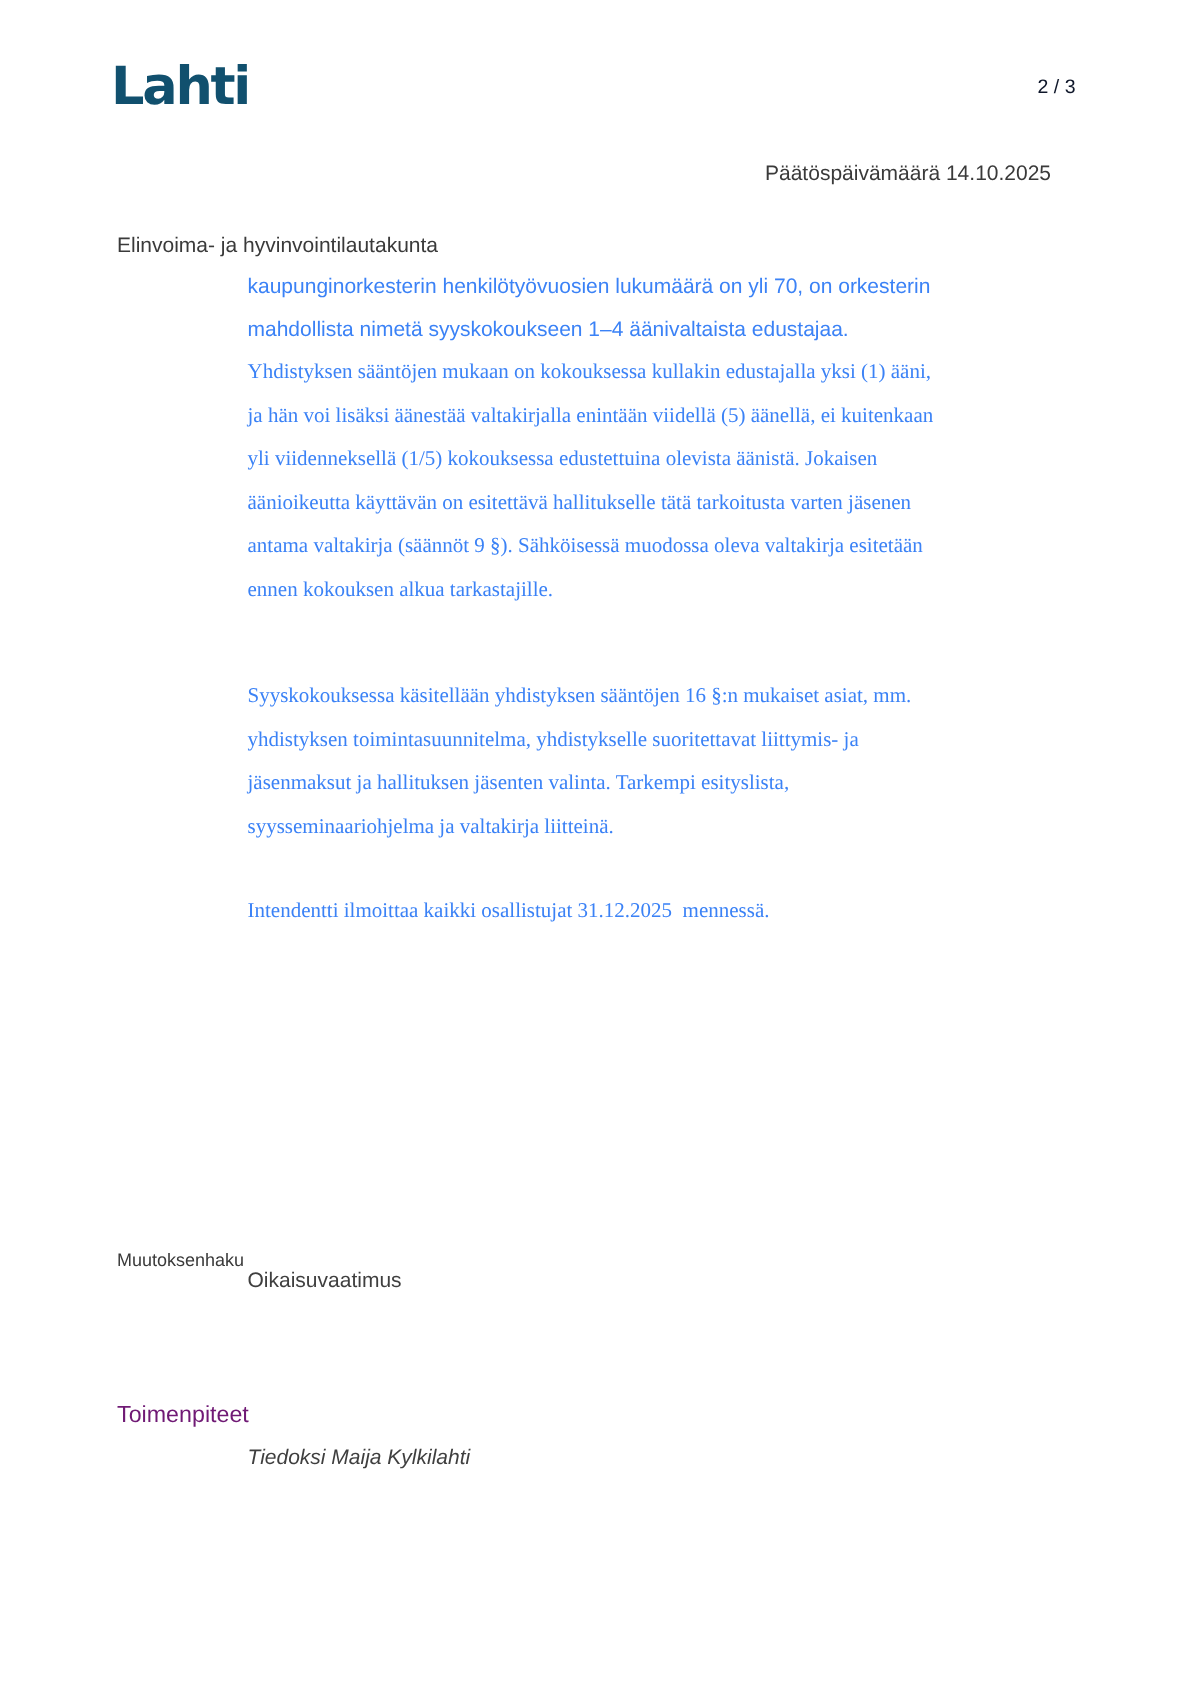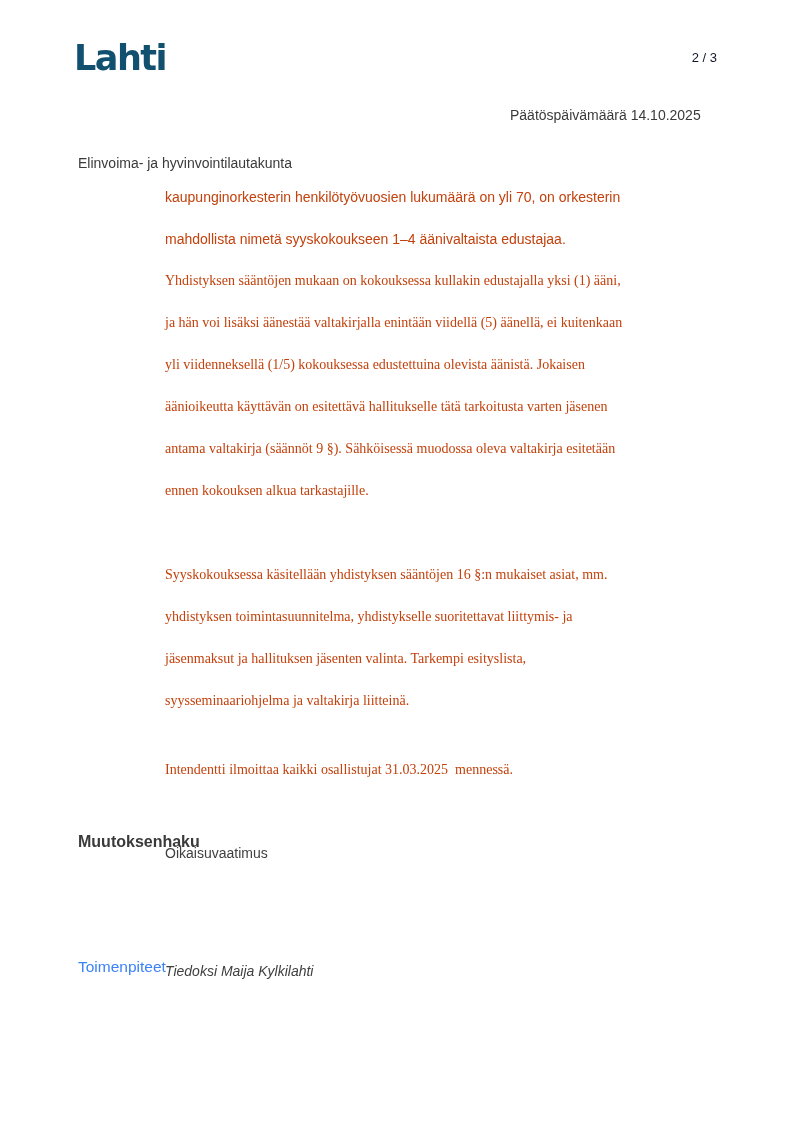--- a/index.html
+++ b/index.html
@@ -39,49 +39,48 @@
     color: #3a3a3a;
   }
   .committee { position: absolute; left: 0; top: 0; white-space: pre; margin-top: 48px; }
   .decision-date { position: absolute; left: 432px; top: 0; white-space: pre; text-align: right; }
   .body-block {
     position: absolute;
     left: 165px;
     top: 176px;
     width: 620px;
     font-size: 14px;
-    line-height: 42px;
-    color: #c2410c;
+    line-height: 29px;
+    color: #3b82f6;
   }
   .para { white-space: pre; }
   .para + .para { margin-top: 0; font-family: Liberation Serif, serif; }
   .para.gap-blank { margin-top: 42px; }
   .para.gap-small { margin-top: 27px; }
   .section-heading-bold {
     position: absolute;
     left: 78px;
     top: 833px;
-    font-size: 16px;
-    font-weight: bold;
+    font-size: 12px;
+    font-weight: normal;
     color: #3a3a3a;
   }
   .appeal-value {
     position: absolute;
     left: 165px;
     top: 845px;
     font-size: 14px;
   }
   .actions-heading {
     position: absolute;
     left: 78px;
     top: 935px;
     font-size: 15.5px;
     font-weight: normal;
-    color: #3b82f6;
-    margin-top: 23px;
+    color: #701a75;
   }
   .actions-value {
     position: absolute;
     left: 165px;
     top: 963px;
     font-size: 14px;
     font-style: italic;
   }
 </style>
 </head>
@@ -104,21 +103,21 @@
     <p class="para">Yhdistyksen sääntöjen mukaan on kokouksessa kullakin edustajalla yksi (1) ääni,
 ja hän voi lisäksi äänestää valtakirjalla enintään viidellä (5) äänellä, ei kuitenkaan
 yli viidenneksellä (1/5) kokouksessa edustettuina olevista äänistä. Jokaisen
 äänioikeutta käyttävän on esitettävä hallitukselle tätä tarkoitusta varten jäsenen
 antama valtakirja (säännöt 9 §). Sähköisessä muodossa oleva valtakirja esitetään
 ennen kokouksen alkua tarkastajille.</p>
     <p class="para gap-blank">Syyskokouksessa käsitellään yhdistyksen sääntöjen 16 §:n mukaiset asiat, mm.
 yhdistyksen toimintasuunnitelma, yhdistykselle suoritettavat liittymis- ja
 jäsenmaksut ja hallituksen jäsenten valinta. Tarkempi esityslista,
 syysseminaariohjelma ja valtakirja liitteinä.</p>
-    <p class="para gap-small">Intendentti ilmoittaa kaikki osallistujat 31.03.2025  mennessä.</p>
+    <p class="para gap-small">Intendentti ilmoittaa kaikki osallistujat 31.12.2025  mennessä.</p>
   </div>
 
   <div class="section-heading-bold">Muutoksenhaku</div>
 
   <div class="appeal-value">Oikaisuvaatimus</div>
 
   <div class="actions-heading">Toimenpiteet</div>
 
   <div class="actions-value">Tiedoksi Maija Kylkilahti</div>
 

